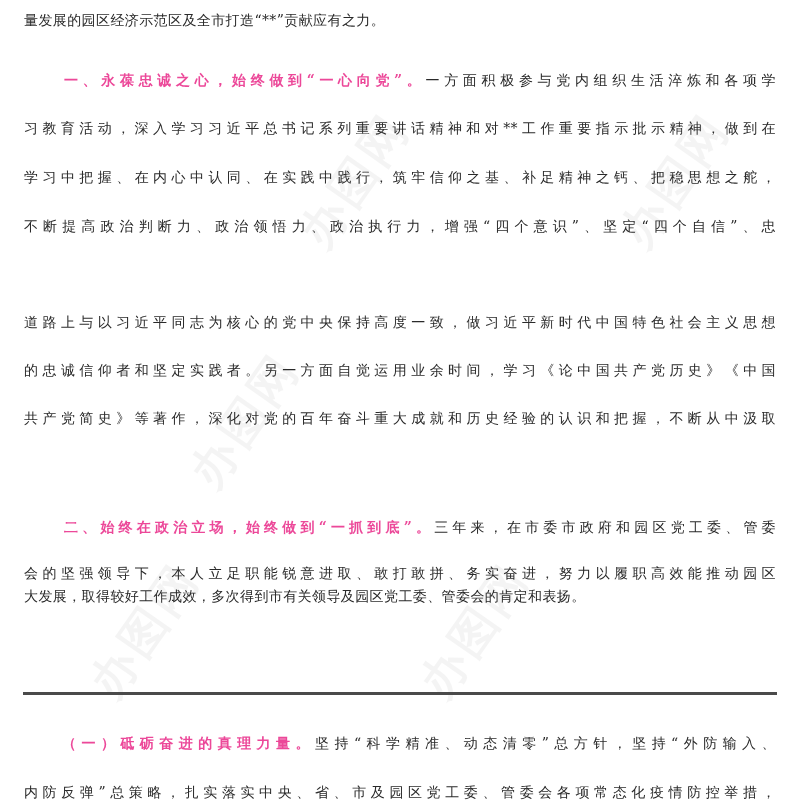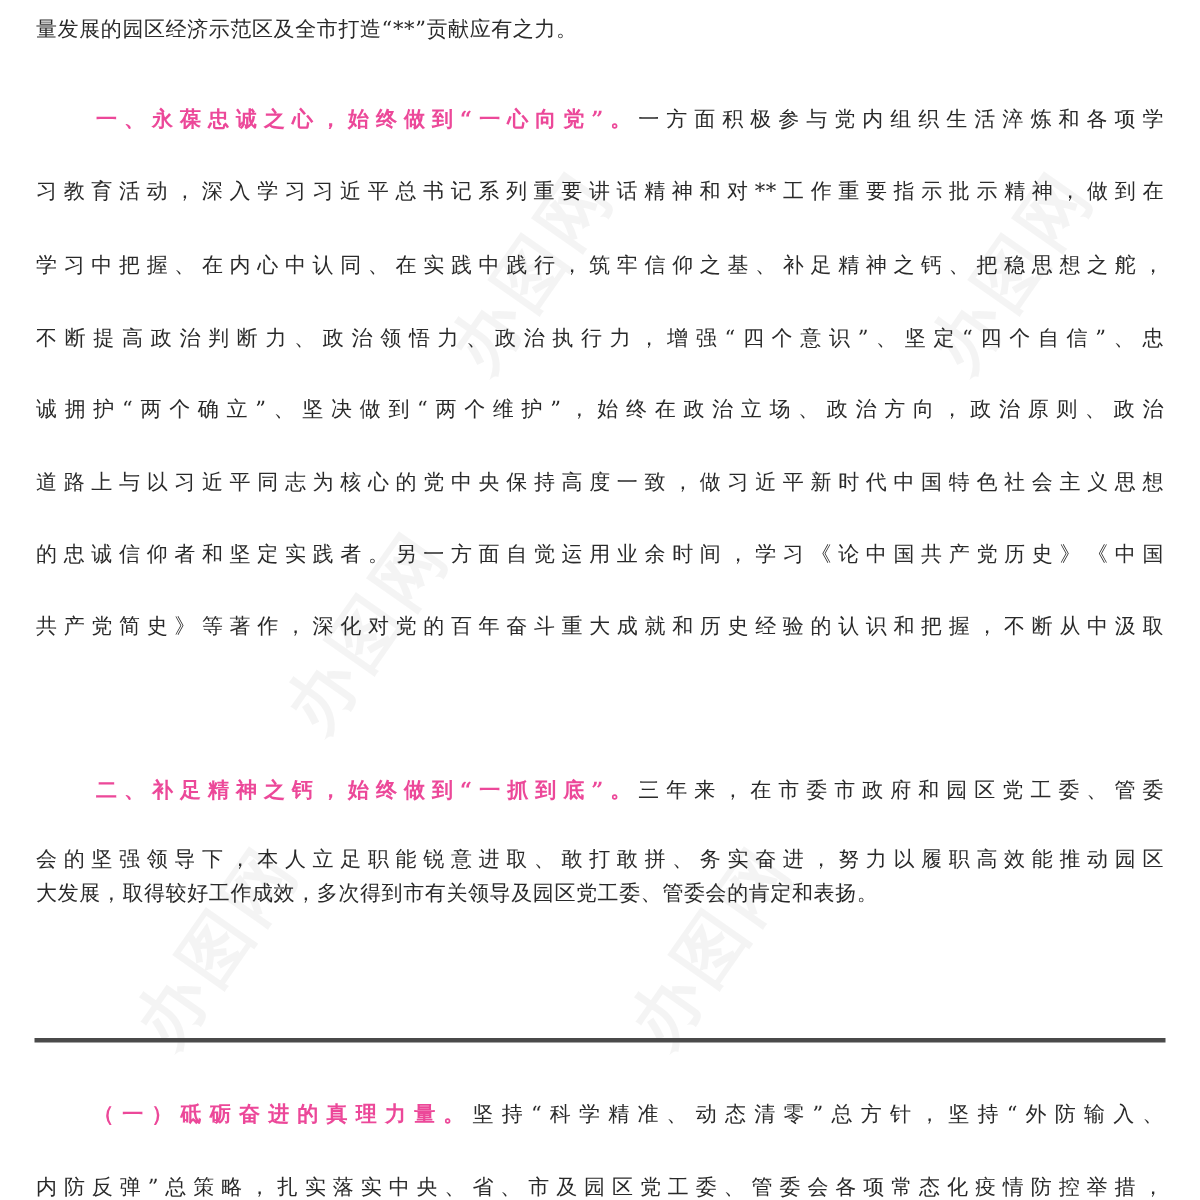--- a/index.html
+++ b/index.html
@@ -42,27 +42,26 @@
   <div class="watermark" style="left:400px;top:600px;">办图网</div>
 
   <div class="line last" style="top:8px;">量发展的园区经济示范区及全市打造“**”贡献应有之力。</div>
 
   <div class="line indent" style="top:68px;">
     <span class="bold">一、永葆忠诚之心，始终做到“一心向党”。</span><span>一方面积极参与党内组织生活淬炼和各项学</span>
   </div>
   <div class="line" style="top:116px;">习教育活动，深入学习习近平总书记系列重要讲话精神和对**工作重要指示批示精神，做到在</div>
   <div class="line" style="top:165px;">学习中把握、在内心中认同、在实践中践行，筑牢信仰之基、补足精神之钙、把稳思想之舵，</div>
   <div class="line" style="top:214px;">不断提高政治判断力、政治领悟力、政治执行力，增强“四个意识”、坚定“四个自信”、忠</div>
-  <div class="line" style="top:261px;">诚拥护“两个确立”、坚决做到“两个维护”，始终在政治立场、政治方向，政治原则、政治</div>
   <div class="line" style="top:310px;">道路上与以习近平同志为核心的党中央保持高度一致，做习近平新时代中国特色社会主义思想</div>
   <div class="line" style="top:358px;">的忠诚信仰者和坚定实践者。另一方面自觉运用业余时间，学习《论中国共产党历史》《中国</div>
   <div class="line" style="top:406px;">共产党简史》等著作，深化对党的百年奋斗重大成就和历史经验的认识和把握，不断从中汲取</div>
 
   <div class="line indent" style="top:515px;">
-    <span class="bold">二、补足精神之钙，始终做到“一抓到底”。</span><span>三年来，在市委市政府和园区党工委、管委</span>
+    <span class="bold">二、始终在政治立场，始终做到“一抓到底”。</span><span>三年来，在市委市政府和园区党工委、管委</span>
   </div>
   <div class="line" style="top:561px;">会的坚强领导下，本人立足职能锐意进取、敢打敢拼、务实奋进，努力以履职高效能推动园区</div>
   <div class="line last" style="top:584px;">大发展，取得较好工作成效，多次得到市有关领导及园区党工委、管委会的肯定和表扬。</div>
 
   <div class="divider"></div>
 
   <div class="line indent" style="top:731px;left:62px;width:714px;">
     <span class="bold">（一）砥砺奋进的真理力量。</span><span>坚持“科学精准、动态清零”总方针，坚持“外防输入、</span>
   </div>
   <div class="line" style="top:780px;">内防反弹”总策略，扎实落实中央、省、市及园区党工委、管委会各项常态化疫情防控举措，</div>

